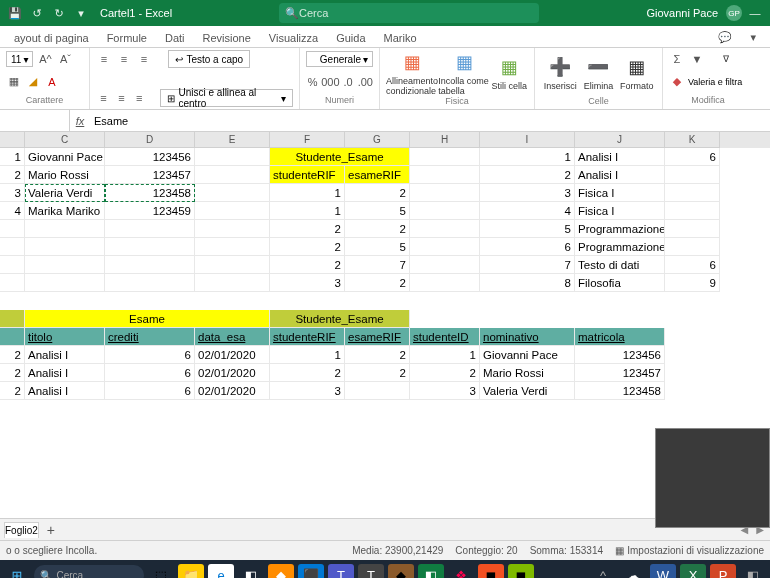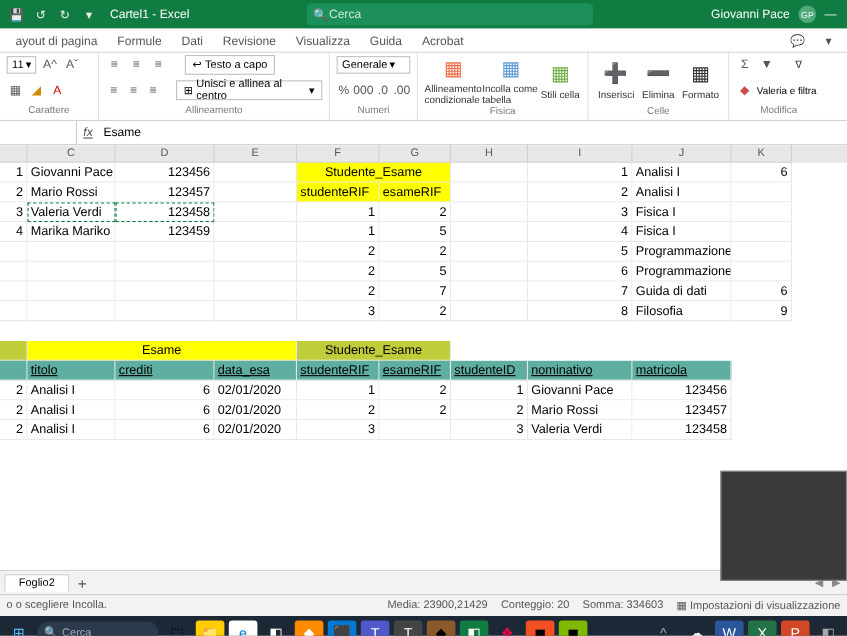--- a/index.html
+++ b/index.html
@@ -14,21 +14,21 @@
 .titlebar .avatar { width:16px; height:16px; border-radius:50%; background:#4ea97a; color:#fff; font-size:8px; display:flex; align-items:center; justify-content:center; }
 
 .ribbon-tabs { background:#fff; height:22px; display:flex; align-items:flex-end; gap:2px; padding:0 6px; border-bottom:1px solid #d0d0d0; font-size:11px; color:#555; }
 .ribbon-tabs span { padding:3px 8px; }
 
 .ribbon { background:#fff; height:62px; display:flex; align-items:stretch; border-bottom:1px solid #d0d0d0; }
 .rgroup { border-right:1px solid #e0e0e0; padding:2px 6px 2px 6px; display:flex; flex-direction:column; justify-content:space-between; }
 .rgroup .top { display:flex; align-items:center; gap:4px; height:18px; }
 .rgroup .mid { display:flex; align-items:center; gap:3px; height:18px; }
 .rgroup .lbl { text-align:center; font-size:9px; color:#7a7a7a; height:12px; }
-.combo { border:1px solid #c0c0c0; background:#fff; font-size:10px; padding:1px 4px; display:flex; align-items:center; gap:2px; height:16px; }
+.combo { border:1px solid #c0c0c0; background:#fff; font-size:10px; padding:1px 4px; display:flex; align-items:center; gap:2px; height:16px;justify-content:flex-end; }
 .btn-ico { width:16px; height:16px; display:flex; align-items:center; justify-content:center; color:#555; }
 .bigbtn { display:flex; flex-direction:column; align-items:center; justify-content:center; width:56px; font-size:9px; color:#333; gap:2px; }
 .bigbtn .icon { font-size:18px; height:24px; display:flex; align-items:center; }
 .wrap-btn { border:1px solid #c0c0c0; background:#fff; font-size:10px; padding:1px 6px; display:flex; align-items:center; gap:3px; height:18px; }
 
 .namebox-row { background:#fff; height:22px; display:flex; align-items:center; border-bottom:1px solid #d0d0d0; font-size:11px; }
 .namebox-row .nb { width:70px; padding:0 4px; border-right:1px solid #d0d0d0; height:100%; display:flex; align-items:center; color:#333; }
 .namebox-row .fx { width:20px; text-align:center; color:#555; font-style:italic;text-decoration:underline; }
 .namebox-row .formula { flex:1; padding:0 4px; }
 
@@ -41,21 +41,21 @@
 .cell.num { text-align:right; }
 .cell.ctr { text-align:center; }
 .hl-yellow { background:#ffff00; }
 .hl-olive { background:#c0cd3a; }
 .hl-teal { background:#5faea2;text-decoration:underline; }
 .dashed { outline:1px dashed #107c41; outline-offset:-1px; }
 
 .colB{width:25px;} .colC{width:80px;} .colD{width:90px;} .colE{width:75px;} .colF{width:75px;} .colG{width:65px;} .colH{width:70px;} .colI{width:95px;} .colJ{width:90px;} .colK{width:55px;}
 
 .tabs { background:#f2f2f2; height:22px; display:flex; align-items:center; border-top:1px solid #d0d0d0; font-size:10px; }
-.tabs .tab { padding:2px 12px; background:#fff; border:1px solid #d0d0d0; border-bottom:none; margin-left:4px; }
+.tabs .tab { padding:2px 0; background:#fff; border:1px solid #d0d0d0; border-bottom:none; margin-left:4px; }
 .tabs .plus { width:24px; text-align:center; color:#555; font-size:14px; }
 .tabs .spacer { flex:1; }
 .tabs .scroll { margin-right:6px; color:#888; display:flex; gap:8px; }
 
 .status { background:#f2f2f2; height:20px; display:flex; align-items:center; border-top:1px solid #d0d0d0; font-size:10px; color:#555; padding:0 6px; gap:12px; }
 .status .spacer{flex:1;}
 
 .taskbar { background:#1c2836; height:30px; display:flex; align-items:center; gap:4px; padding:0 4px; }
 .taskbar .tbtn { width:26px; height:22px; display:flex; align-items:center; justify-content:center; font-size:13px; border-radius:3px; }
 .taskbar .search { background:#2b3a4d; border-radius:10px; height:20px; flex:0 0 110px; color:#aaa; font-size:10px; display:flex; align-items:center; padding:0 6px; gap:4px; }
@@ -83,21 +83,21 @@
   <span class="qat-btn">—</span>
 </div>
 
 <div class="ribbon-tabs">
   <span>ayout di pagina</span>
   <span>Formule</span>
   <span>Dati</span>
   <span>Revisione</span>
   <span>Visualizza</span>
   <span>Guida</span>
-  <span>Acrobat</span>
+  <span>Mariko</span>
   <span style="flex:1"></span>
   <span class="qat-btn">💬</span>
   <span class="qat-btn">▾</span>
 </div>
 
 <div class="ribbon">
   <div class="rgroup" style="width:90px;">
     <div class="top">
       <span class="combo"><span>11</span> ▾</span>
       <span class="btn-ico">A^</span>
@@ -118,21 +118,20 @@
       <span style="width:8px;"></span>
       <span class="wrap-btn">↩ <span>Testo a capo</span></span>
     </div>
     <div class="mid">
       <span class="btn-ico">≡</span>
       <span class="btn-ico">≡</span>
       <span class="btn-ico">≡</span>
       <span style="width:8px;"></span>
       <span class="wrap-btn">⊞ <span>Unisci e allinea al centro</span> ▾</span>
     </div>
-    <div class="lbl">Allineamento</div>
   </div>
   <div class="rgroup" style="width:80px;">
     <div class="top">
         <span class="combo" style="width:70px;"><span>Generale</span> ▾</span>
       </div>
     <div class="mid">
       <span class="btn-ico">%</span>
       <span class="btn-ico">000</span>
       <span class="btn-ico">.0</span>
       <span class="btn-ico">.00</span>
@@ -283,21 +282,21 @@
       </div>
       <div class="row">
         <div class="cell colB num"></div>
         <div class="cell colC"></div>
         <div class="cell colD num"></div>
         <div class="cell colE"></div>
         <div class="cell colF num">2</div>
         <div class="cell colG num">7</div>
         <div class="cell colH"></div>
         <div class="cell colI num">7</div>
-        <div class="cell colJ">Guida di dati</div>
+        <div class="cell colJ">Testo di dati</div>
         <div class="cell colK num">6</div>
       </div>
       <div class="row">
         <div class="cell colB num"></div>
         <div class="cell colC"></div>
         <div class="cell colD num"></div>
         <div class="cell colE"></div>
         <div class="cell colF num">3</div>
         <div class="cell colG num">2</div>
         <div class="cell colH"></div>
@@ -369,21 +368,21 @@
       <span>◀</span>
       <span>▶</span>
     </span>
 </div>
 
 <div class="status">
   <span>o o scegliere Incolla.</span>
   <span class="spacer"></span>
   <span>Media: 23900,21429</span>
   <span>Conteggio: 20</span>
-  <span>Somma: 334603</span>
+  <span>Somma: 153314</span>
   <span>▦ <span>Impostazioni di visualizzazione</span></span>
 </div>
 
 <div class="taskbar">
   <span class="tbtn" style="color:#4cc2ff">⊞</span>
   <div class="search">
       <span>🔍</span>
       <span>Cerca</span>
     </div>
   <span class="tbtn">⬚</span>

